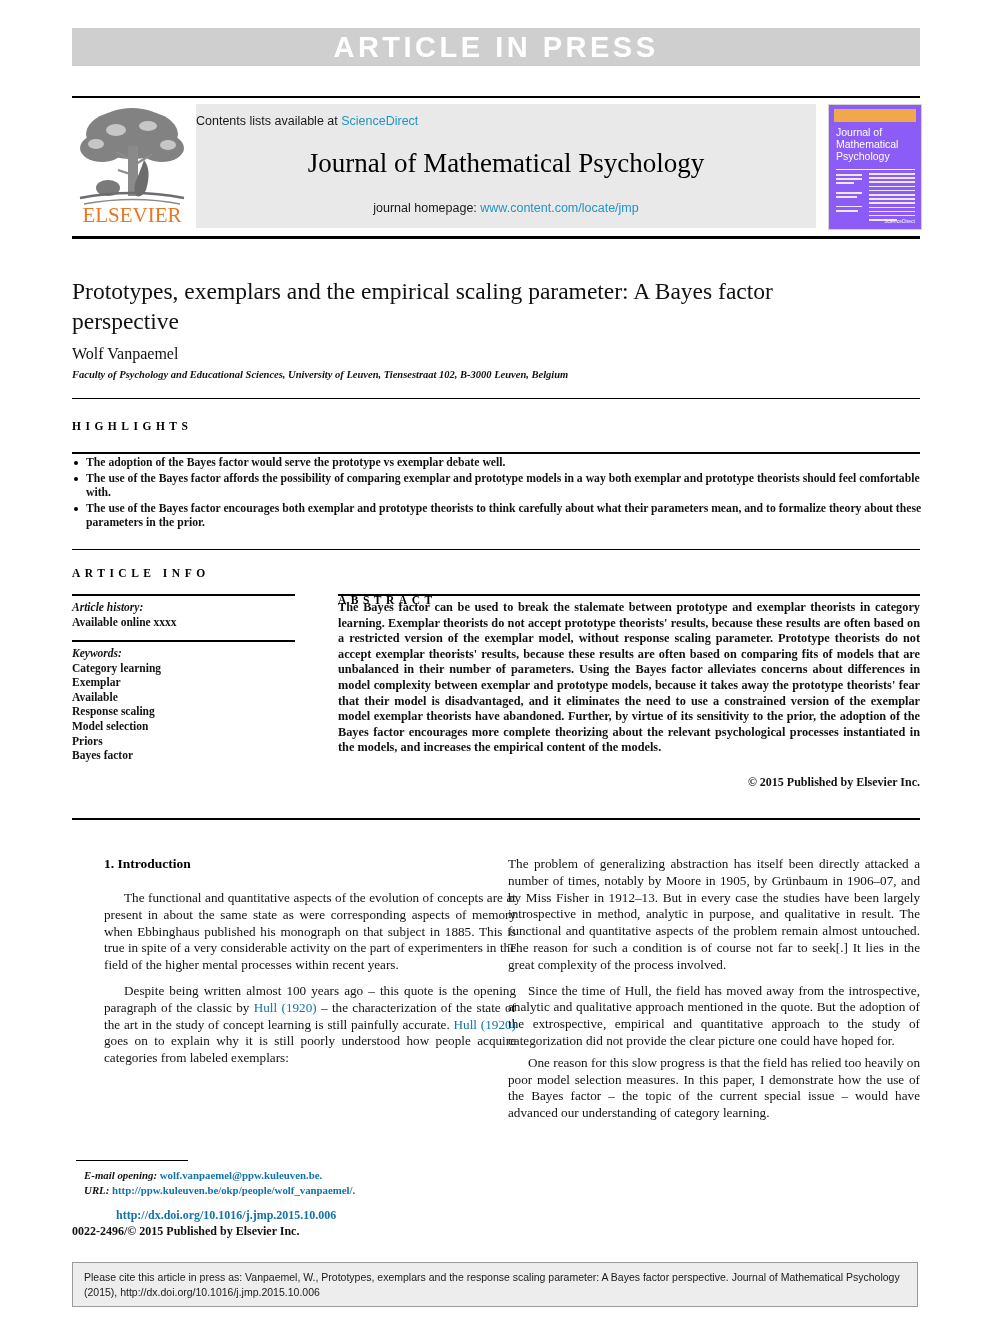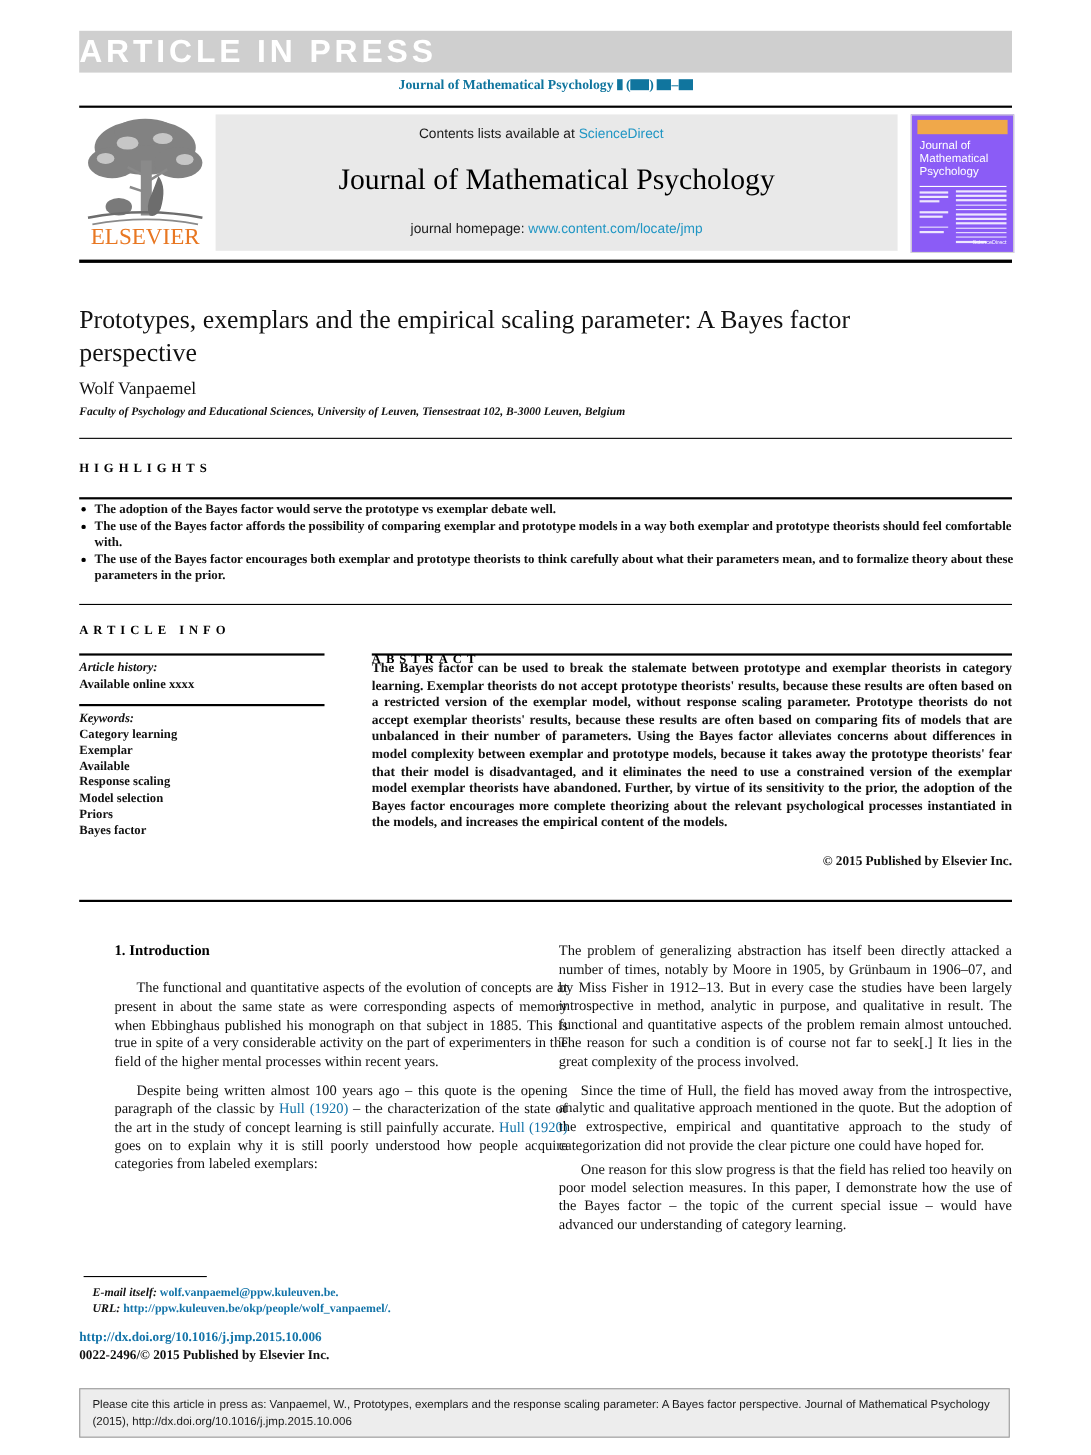--- a/index.html
+++ b/index.html
@@ -28,21 +28,21 @@
     position: absolute;
     left: 72px; top: 28px;
     width: 848px; height: 38px;
     background: #cfcfcf;
   }
   .aip-text {
     position: absolute;
     left: 0; top: 0;
     width: 848px; height: 38px;
     line-height: 38px;
-    text-align: left;
+    text-align: center;
     color: #ffffff;
     font-family: "Liberation Sans", sans-serif;
     font-weight: bold;
     font-size: 29px;
     letter-spacing: 3.5px;
   }
   .journal-ref {
     position: absolute;
     left: 72px; top: 70px;
     width: 848px;
@@ -94,25 +94,24 @@
   .masthead-box {
     position: absolute;
     left: 196px; top: 104px;
     width: 620px; height: 124px;
     background: #e9e9e9;
   }
   .contents-line {
     position: absolute;
     left: 0; top: 10px;
     width: 508px;
-    text-align: center;
+    text-align: left;
     font-family: "Liberation Sans", sans-serif;
     font-size: 12.5px;
     color: #1a1a1a;
-    margin-left: 42px;
   }
   .contents-line .sd { color: #2196c4; }
   .journal-title-big {
     position: absolute;
     left: 0; top: 44px;
     width: 620px;
     text-align: center;
     font-family: "Liberation Serif", serif;
     font-size: 27px;
     color: #000000;
@@ -368,21 +367,21 @@
   .doi-block {
     position: absolute;
     left: 72px; top: 1207px;
     width: 430px;
     font-family: "Liberation Serif", serif;
     font-size: 12px;
     line-height: 16px;
     font-weight: bold;
     color: #111;
   }
-  .doi-block .doi { color: #1273a8; }
+  .doi-block .doi { color: #1273a8; margin-left: 44px; }
 
   
   .cite-box {
     position: absolute;
     left: 72px; top: 1262px;
     width: 846px;
     min-height: 44px;
     background: #ededed;
     border: 1px solid #9a9a9a;
     box-sizing: border-box;
@@ -395,23 +394,20 @@
 </style>
 </head>
 <body>
 
 <div class="page">
 
   <div class="aip-band">
     <div class="aip-text">ARTICLE IN PRESS</div>
   </div>
 
-  <div class="journal-ref">
-    <span>Journal of Mathematical Psychology</span><span> <span class="blk b1"></span> (<span class="blk b3"></span>) <span class="blk b2"></span>–<span class="blk b2"></span></span>
-  </div>
 
   <div class="rule-top"></div>
 
   <div class="elsevier-logo">
     <svg class="tree-svg" width="108" height="104" viewBox="0 0 108 104">
       <g fill="#6d6d6d" opacity="0.85">
         <ellipse cx="54" cy="30" rx="46" ry="25"></ellipse>
         <ellipse cx="24" cy="44" rx="22" ry="14"></ellipse>
         <ellipse cx="84" cy="44" rx="22" ry="14"></ellipse>
         <ellipse cx="54" cy="16" rx="28" ry="12"></ellipse>
@@ -519,21 +515,21 @@
   </div>
 
   <div class="col-right">
     <p class="para">The problem of generalizing abstraction has itself been directly attacked a number of times, notably by Moore in 1905, by Grünbaum in 1906–07, and by Miss Fisher in 1912–13. But in every case the studies have been largely introspective in method, analytic in purpose, and qualitative in result. The functional and quantitative aspects of the problem remain almost untouched. The reason for such a condition is of course not far to seek[.] It lies in the great complexity of the process involved.</p>
     <p class="para indent">Since the time of Hull, the field has moved away from the introspective, analytic and qualitative approach mentioned in the quote. But the adoption of the extrospective, empirical and quantitative approach to the study of categorization did not provide the clear picture one could have hoped for.</p>
     <p class="para indent" style="margin-top:-4px;">One reason for this slow progress is that the field has relied too heavily on poor model selection measures. In this paper, I demonstrate how the use of the Bayes factor – the topic of the current special issue – would have advanced our understanding of category learning.</p>
   </div>
 
   <div class="fn-rule"></div>
   <div class="fn-block">
-    <div>&nbsp;&nbsp;&nbsp;<span class="lbl">E-mail itself:</span> <span class="link">wolf.vanpaemel@ppw.kuleuven.be.</span></div>
+    <div>&nbsp;&nbsp;&nbsp;<span class="lbl">E-mail opening:</span> <span class="link">wolf.vanpaemel@ppw.kuleuven.be.</span></div>
     <div>&nbsp;&nbsp;&nbsp;<span class="lbl">URL:</span> <span class="link">http://ppw.kuleuven.be/okp/people/wolf_vanpaemel/.</span></div>
   </div>
   <div class="doi-block">
     <div class="doi">http://dx.doi.org/10.1016/j.jmp.2015.10.006</div>
     <div>0022-2496/© 2015 Published by Elsevier Inc.</div>
   </div>
 
   <div class="cite-box">Please cite this article in press as: Vanpaemel, W., Prototypes, exemplars and the response scaling parameter: A Bayes factor perspective. Journal of Mathematical Psychology (2015), http://dx.doi.org/10.1016/j.jmp.2015.10.006</div>
 
 </div>

